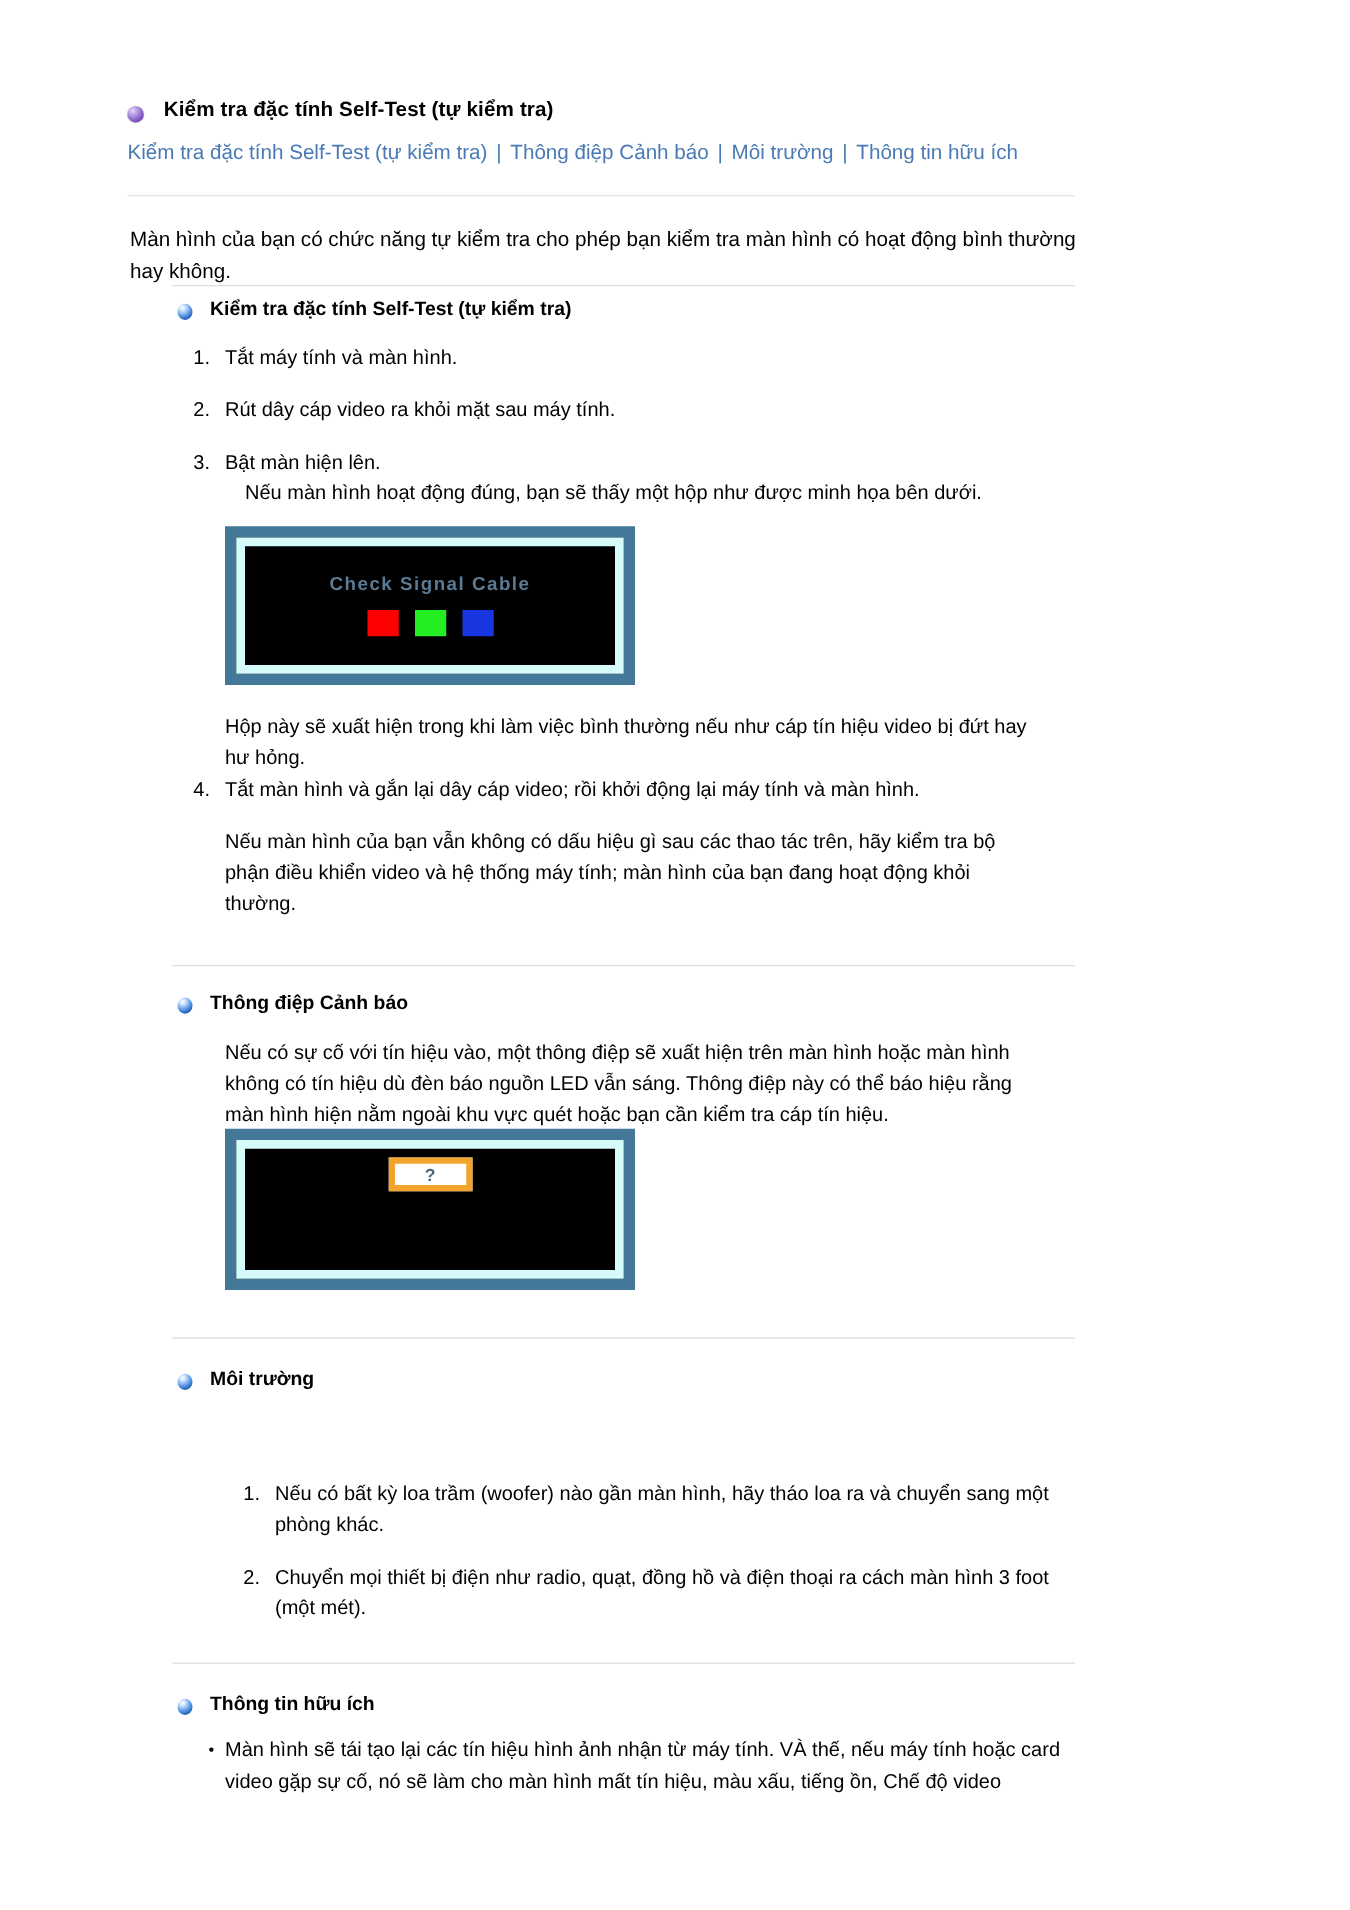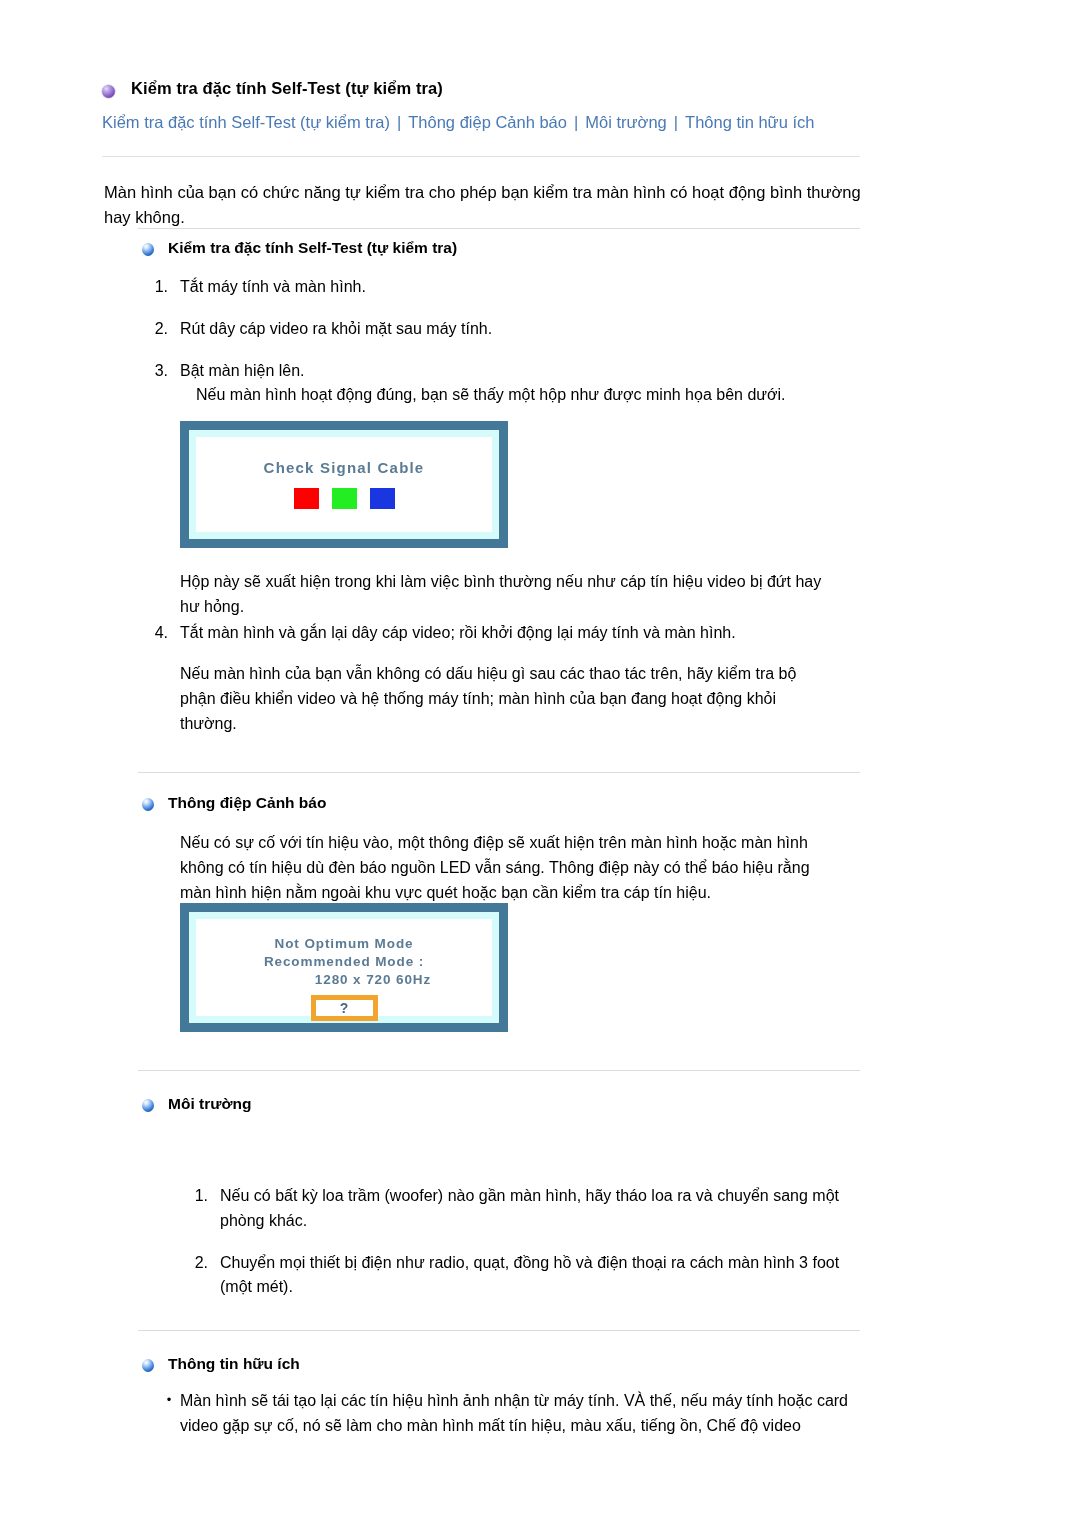--- a/index.html
+++ b/index.html
@@ -168,21 +168,21 @@
 
   
   .osd-box {
     position: absolute;
     background: #437898;
     padding: 9px;
   }
   .osd-inner {
     width: 100%;
     height: 100%;
-    background: #ffffff;
+    background: #000000;
     border: 7px solid #d6fbfb;
     position: relative;
     display: flex;
     flex-direction: column;
     align-items: center;
     justify-content: flex-start;
   }
   .osd-title {
     color: #5b7b94;
     font-size: 15px;
@@ -297,25 +297,20 @@
 
   <div class="section-head" style="top:793px;">
     <span class="bullet-blue"></span>
     <span class="label">Thông điệp Cảnh báo</span>
   </div>
 
   <div class="body-text" style="left:180px; top:831px; width:650px;">Nếu có sự cố với tín hiệu vào, một thông điệp sẽ xuất hiện trên màn hình hoặc màn hình không có tín hiệu dù đèn báo nguồn LED vẫn sáng. Thông điệp này có thể báo hiệu rằng màn hình hiện nằm ngoài khu vực quét hoặc bạn cần kiểm tra cáp tín hiệu.</div>
 
   <div class="osd-box" style="left:180px; top:903px; width:328px; height:129px;">
     <div class="osd-inner">
-      <div class="osd-lines" style="margin-top:16px;">
-        <div>Not Optimum Mode</div>
-        <div>Recommended Mode :</div>
-        <div class="osd-line-res">1280 x 720   60Hz</div>
-      </div>
       <div class="qbox">?</div>
     </div>
   </div>
 
   <div class="rule" style="top:1070px;"></div>
 
   <div class="section-head" style="top:1094px;">
     <span class="bullet-blue"></span>
     <span class="label">Môi trường</span>
   </div>

